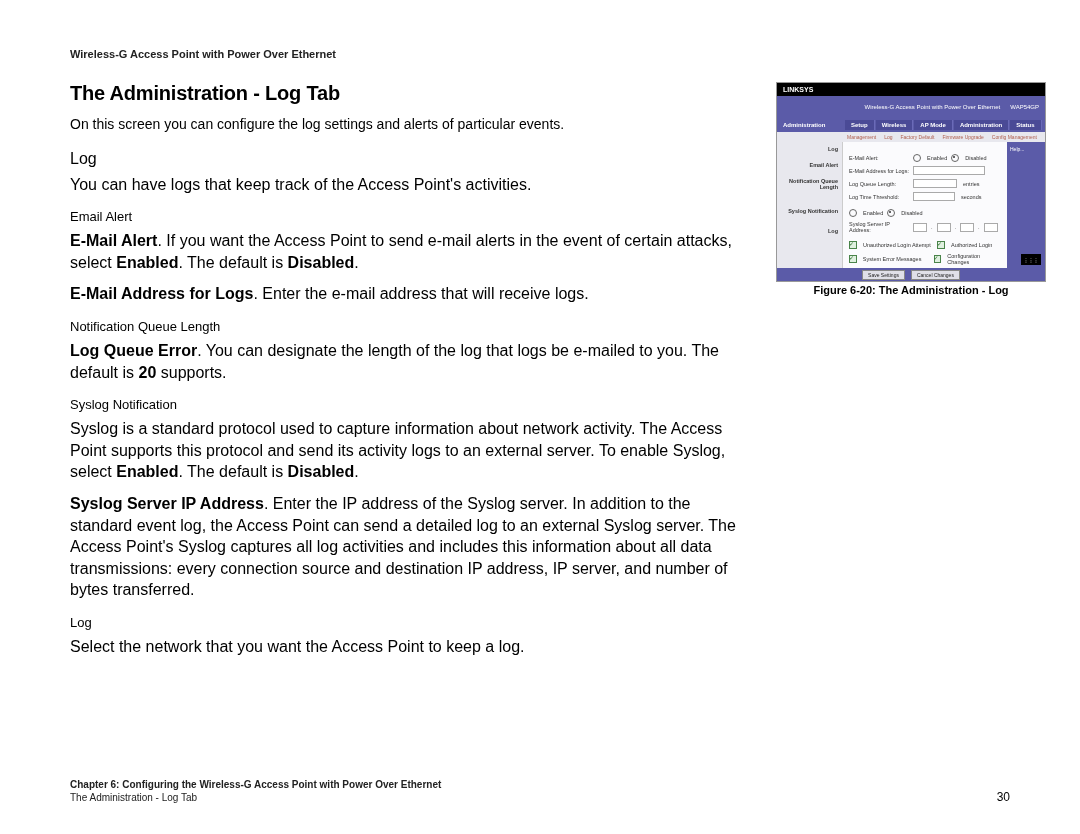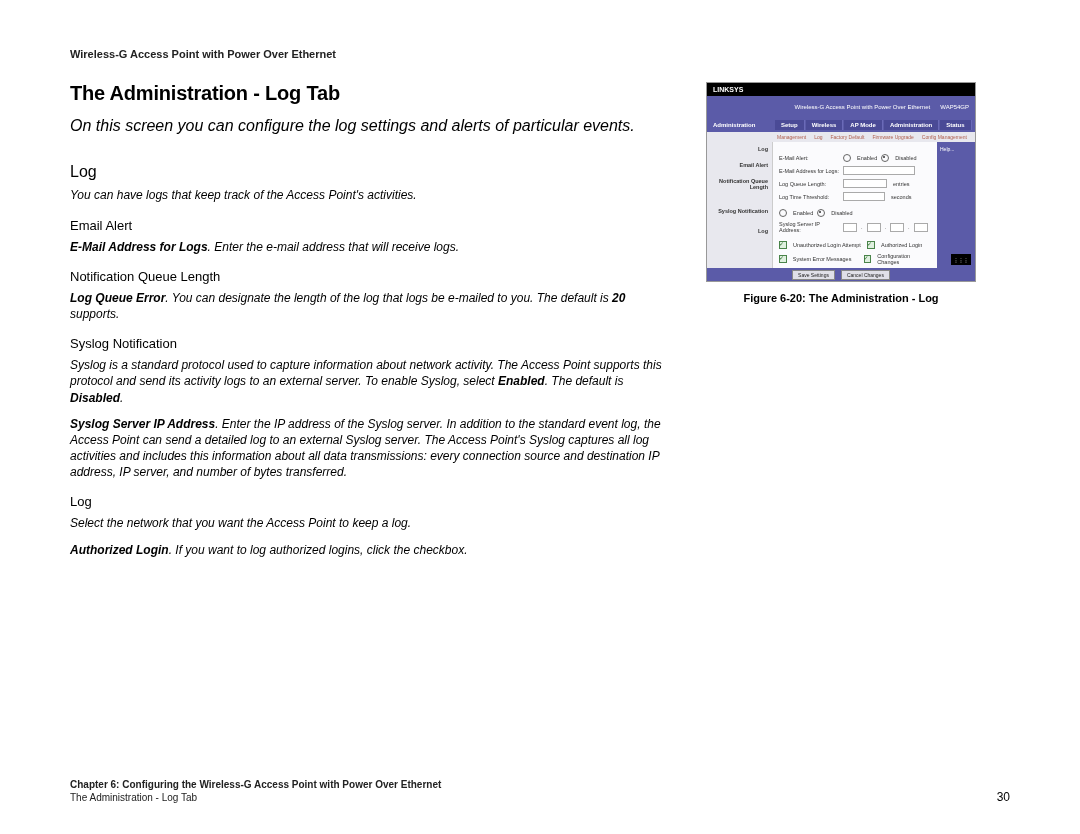--- a/index.html
+++ b/index.html
@@ -10,21 +10,21 @@
     background: #ffffff;
     font-family: Arial, Helvetica, sans-serif;
     color: #000;
     overflow: hidden;
   }
   .page {
     position: relative;
     width: 1080px;
     height: 834px;
     box-sizing: border-box;
-    padding: 48px 104px 40px 70px;
+    padding: 48px 34px 40px 70px;
   }
   .running-header {
     font-size: 11px;
     font-weight: bold;
     color: #222;
     margin-bottom: 22px;
   }
   .columns {
     display: flex;
     flex-direction: row;
@@ -38,40 +38,38 @@
     flex: 0 0 270px;
     width: 270px;
   }
   h1.title {
     font-size: 20px;
     font-weight: bold;
     margin: 0 0 10px 0;
     letter-spacing: -0.2px;
   }
   p.intro {
-    font-size: 16px;
+    font-size: 14px;
     line-height: 1.4;
-    margin: 0 0 26px 0;
-    font-style: italic;
+    margin: 0 0 15px 0;
   }
   h2.section {
     font-size: 16px;
     font-weight: normal;
     margin: 14px 0 6px 0;
   }
   h3.subsection {
     font-size: 13px;
     font-weight: normal;
     margin: 14px 0 6px 0;
   }
   p.body {
-    font-size: 12px;
+    font-size: 16px;
     line-height: 1.35;
     margin: 0 0 10px 0;
-    font-style: italic;
   }
   .bold { font-weight: bold; }
   .footer {
     position: absolute;
     left: 70px;
     right: 70px;
     bottom: 30px;
     display: flex;
     justify-content: space-between;
     align-items: flex-end;
@@ -212,62 +210,62 @@
     color:#fff;
     font-size:5px;
     display:flex;
     align-items:center;
     justify-content:center;
   }
   .fig-caption {
     text-align: center;
     font-size: 11px;
     font-weight: bold;
-    margin-top: 10px;
+    margin-top: 2px;
   }
 </style>
 </head>
 <body>
 
 <div class="page">
 
   <div class="running-header">Wireless-G Access Point with Power Over Ethernet</div>
 
   <div class="columns">
     <div class="left-col">
 
       <h1 class="title">The Administration - Log Tab</h1>
       <p class="intro">On this screen you can configure the log settings and alerts of particular events.</p>
 
       <h2 class="section">Log</h2>
       <p class="body">You can have logs that keep track of the Access Point's activities.</p>
 
       <h3 class="subsection">Email Alert</h3>
       <p class="body">
+        <span class="bold">E-Mail Alert</span><span>. If you want the Access Point to send e-mail alerts in the event of certain attacks, select </span><span class="bold">Enabled</span><span>. The default is </span><span class="bold">Disabled</span><span>.</span>
+      </p>
+      <p class="body">
         <span class="bold">E-Mail Address for Logs</span><span>. Enter the e-mail address that will receive logs.</span>
       </p>
 
       <h3 class="subsection">Notification Queue Length</h3>
       <p class="body">
         <span class="bold">Log Queue Error</span><span>. You can designate the length of the log that logs be e-mailed to you. The default is </span><span class="bold">20</span><span> supports.</span>
       </p>
 
       <h3 class="subsection">Syslog Notification</h3>
       <p class="body">
         <span>Syslog is a standard protocol used to capture information about network activity. The Access Point supports this protocol and send its activity logs to an external server. To enable Syslog, select </span><span class="bold">Enabled</span><span>. The default is </span><span class="bold">Disabled</span><span>.</span>
       </p>
       <p class="body">
         <span class="bold">Syslog Server IP Address</span><span>. Enter the IP address of the Syslog server. In addition to the standard event log, the Access Point can send a detailed log to an external Syslog server. The Access Point's Syslog captures all log activities and includes this information about all data transmissions: every connection source and destination IP address, IP server, and number of bytes transferred.</span>
       </p>
 
       <h3 class="subsection">Log</h3>
       <p class="body">Select the network that you want the Access Point to keep a log.</p>
-      <p class="body">
-        <span class="bold">Authorized Login</span><span>. If you want to log authorized logins, click the checkbox.</span>
-      </p>
 
     </div>
 
     <div class="right-col">
       <div class="figure">
         <div class="fig-body">
           <div class="topbar">
             <span>LINKSYS</span>
           </div>
           <div class="bluebar">

